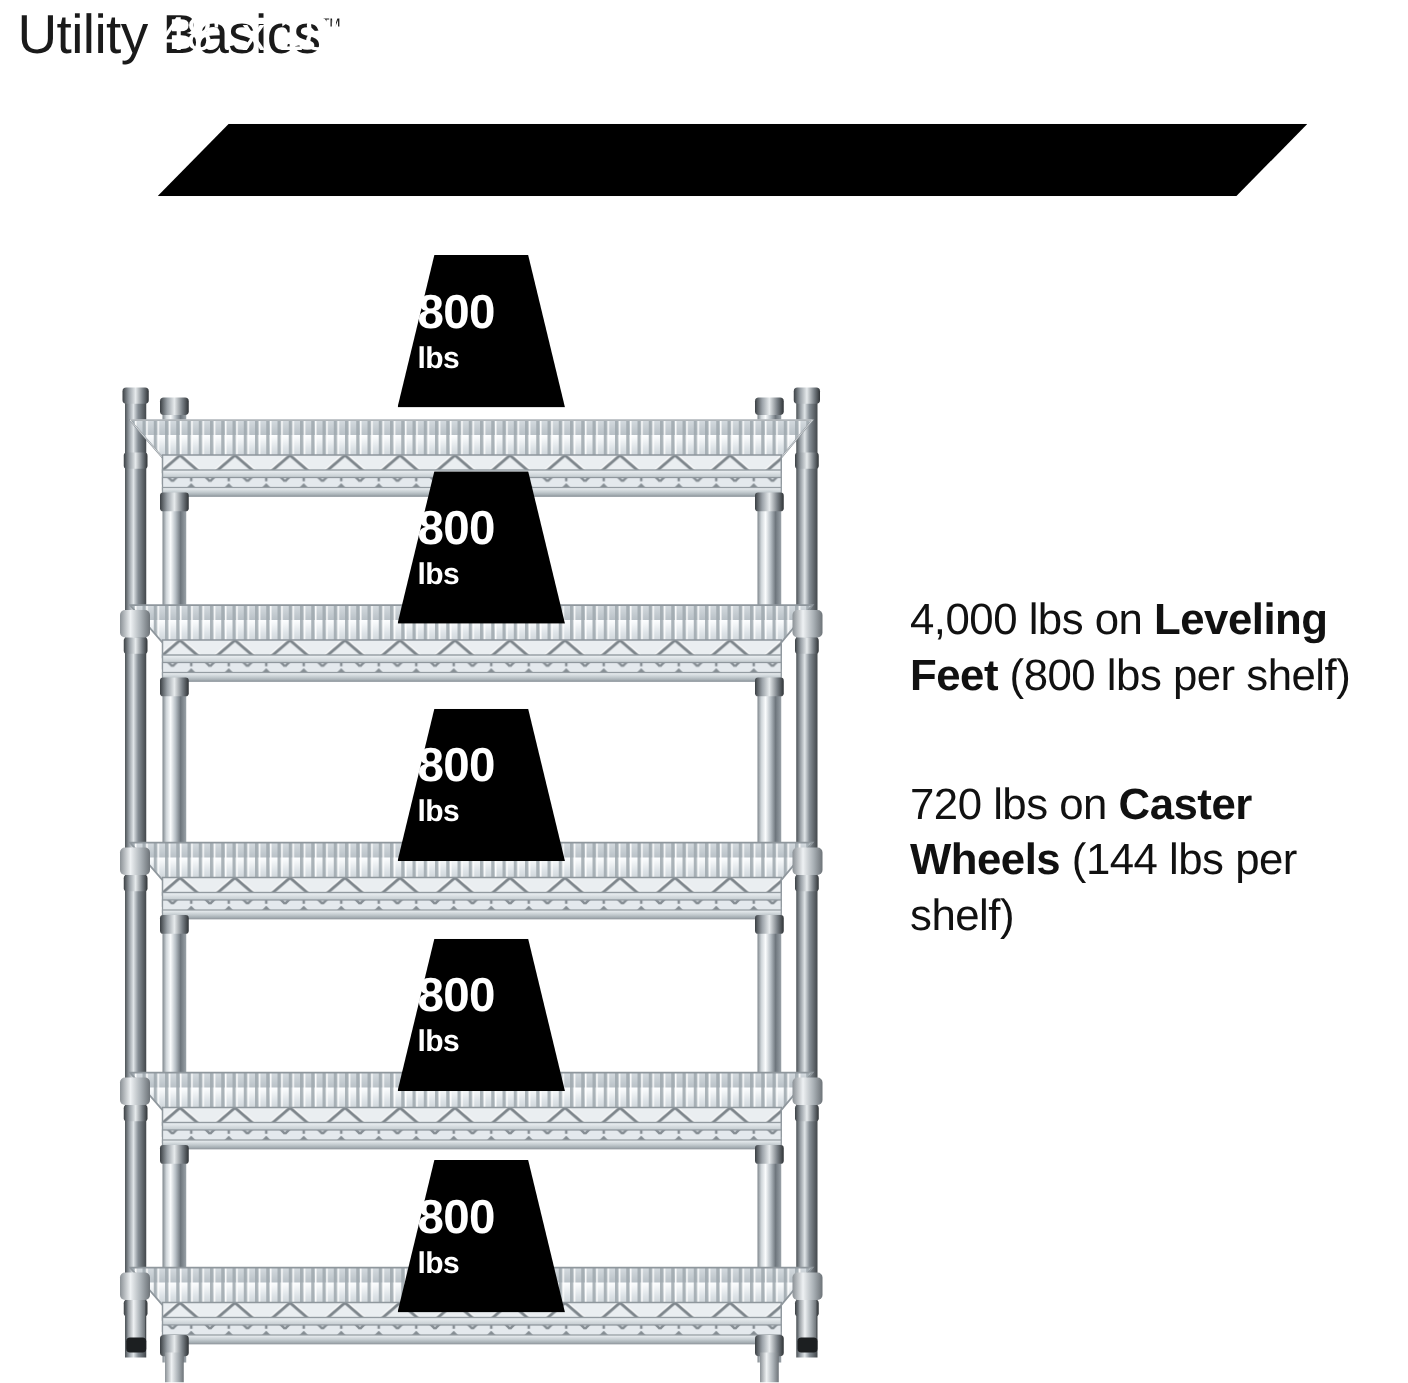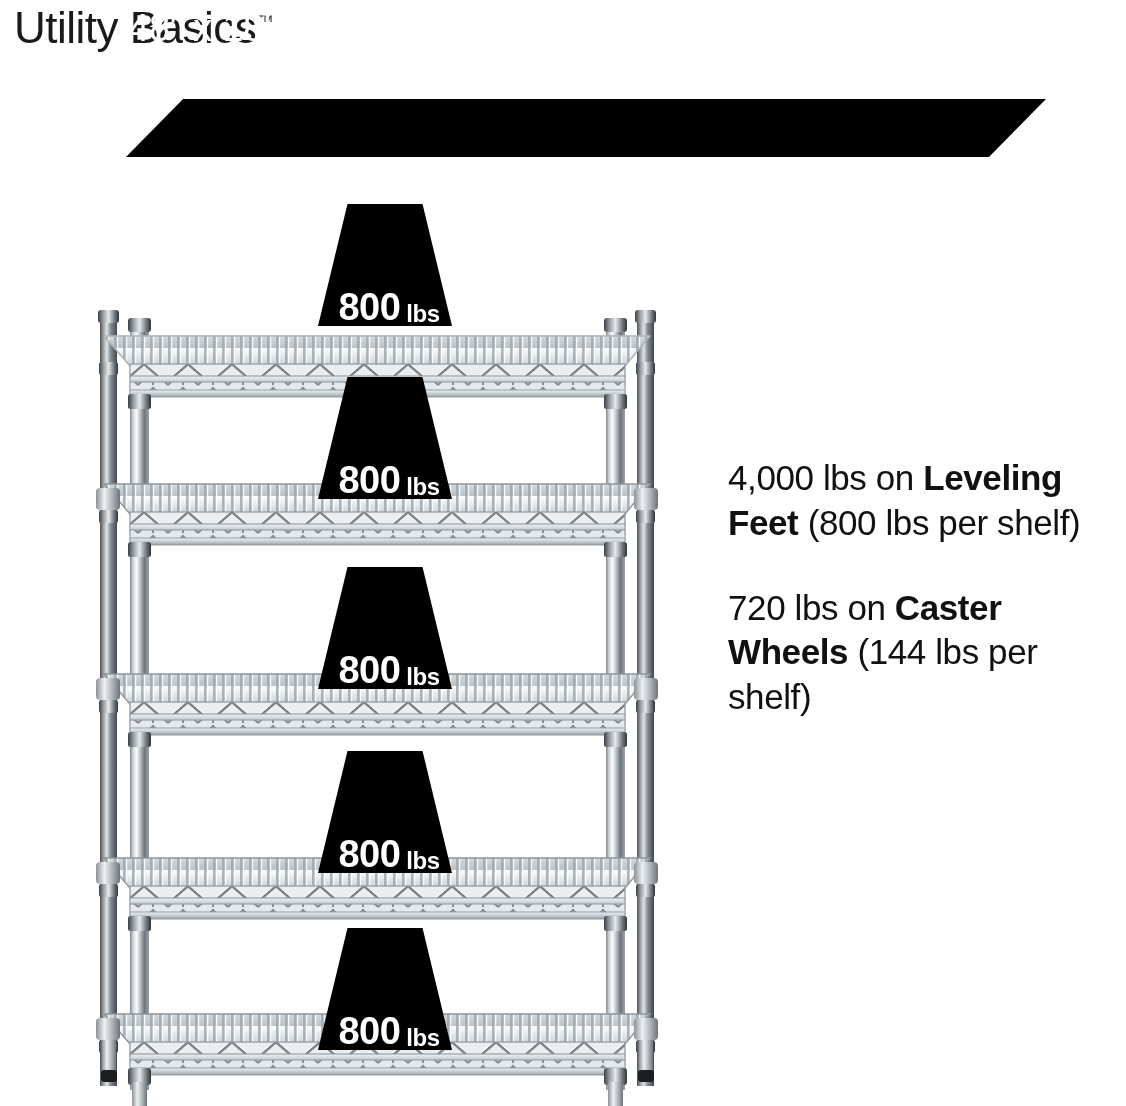--- a/index.html
+++ b/index.html
@@ -46,38 +46,38 @@
 
   
   .callout { position:absolute; }
   .callout .tz {
     position:absolute; left:0; top:0; width:100%; height:100%;
     background:#000000;
     -webkit-clip-path: polygon(22% 0%, 78% 0%, 100% 100%, 0% 100%);
     clip-path: polygon(22% 0%, 78% 0%, 100% 100%, 0% 100%);
   }
   .callout .lbl {
-    position:absolute; left:4px; top:0; width:100%; height:100%;
-    display:flex; align-items:flex-end;
+    position:absolute; left:16px; top:0; width:100%; height:100%;
+    display:flex; flex-direction:column; align-items:flex-start;
     justify-content:center; gap:6px;
     color:#ffffff; font-weight:700; line-height:1;
     pointer-events:none;
   }
   .callout .num { font-size:38px; letter-spacing:-0.5px; }
   .callout .unit { font-size:24px; letter-spacing:-0.5px; }
 
   
   #info { position:absolute; left:728px; top:416px; width:372px; }
   #info h2 {
     font-size:35px; font-weight:400; line-height:1.28;
     letter-spacing:-0.4px; color:#111;
   }
   #info p {
     font-size:35px; font-weight:400; line-height:1.28;
-    letter-spacing:-0.4px; color:#111; margin-top:40px;
+    letter-spacing:-0.4px; color:#111; margin-top:58px;
   }
   #info p b { font-weight:700; }
 </style>
 </head>
 <body>
 
 <div id="page">
 
   <div id="brand">
     <span>Utility Basics</span><span class="tm">™</span>

